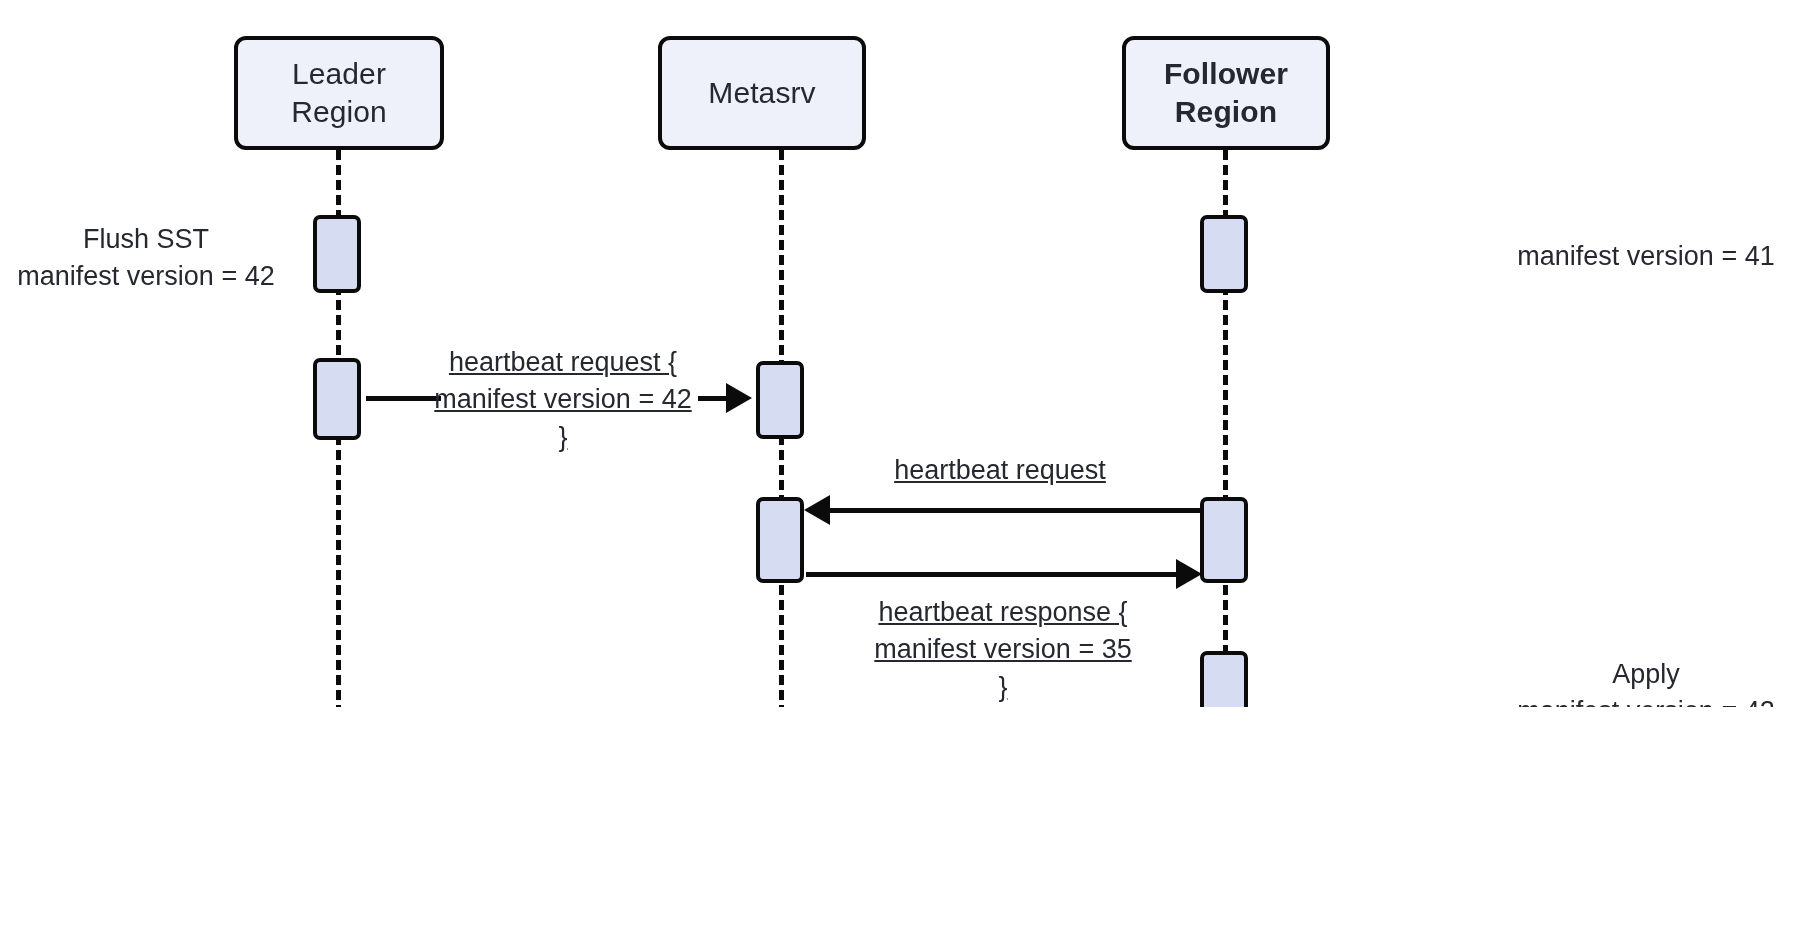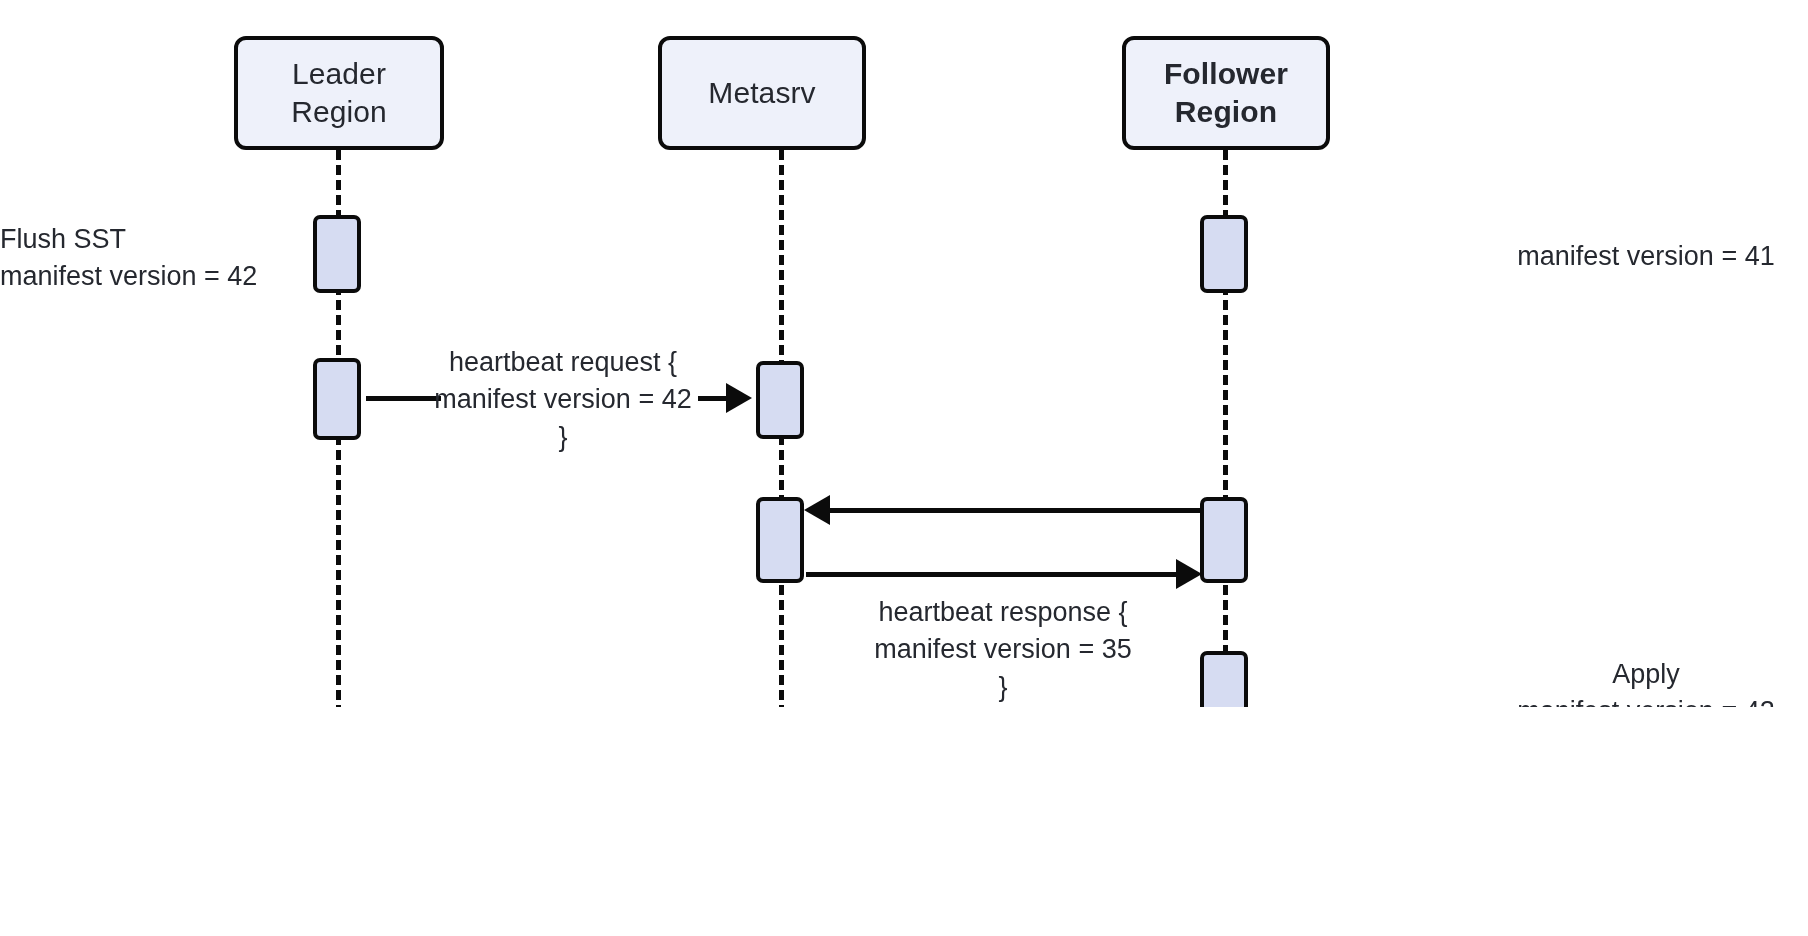--- a/index.html
+++ b/index.html
@@ -77,28 +77,29 @@
 
   
   .note {
     position: absolute;
     color: #25282f;
     font-size: 27px;
     line-height: 1.38;
     white-space: pre-line;
     text-align: center;
   }
-  .note.right-align { text-align: left; }
+  .note.right-align { text-align: center; }
   .msgtext {
     position: absolute;
     color: #25282f;
     font-size: 27px;
     line-height: 1.38;
     white-space: pre-line;
     text-align: center;
+    text-decoration: underline;
   }
 </style>
 </head>
 <body>
 
 <div id="diagram">
 
   <div class="lifeline" style="left:336px; top:150px; height:760px;"></div>
   <div class="lifeline" style="left:779px; top:150px; height:760px;"></div>
   <div class="lifeline" style="left:1223px; top:150px; height:760px;"></div>
@@ -133,20 +134,21 @@
 
   <div class="msgline" style="left:366px; top:396px; width:75px;"></div>
   <div class="msgline" style="left:698px; top:396px; width:30px;"></div>
   <div class="arrowhead right" style="left:726px; top:383px;"></div>
   <div class="msgtext" style="left:418px; top:344px; width:290px;">heartbeat request {
     manifest version = 42
 }</div>
 
   <div class="msgline" style="left:828px; top:508px; width:374px;"></div>
   <div class="arrowhead left" style="left:804px; top:495px;"></div>
+  <div class="msgtext" style="left:855px; top:452px; width:290px;">heartbeat request</div>
 
   <div class="msgline" style="left:806px; top:572px; width:372px;"></div>
   <div class="arrowhead right" style="left:1176px; top:559px;"></div>
   <div class="msgtext" style="left:848px; top:594px; width:310px;">heartbeat response {
     manifest version = 35
 }</div>
 
   <div class="note right-align" style="left:0px; top:221px; width:292px;">Flush SST
 manifest version = 42</div>
 

